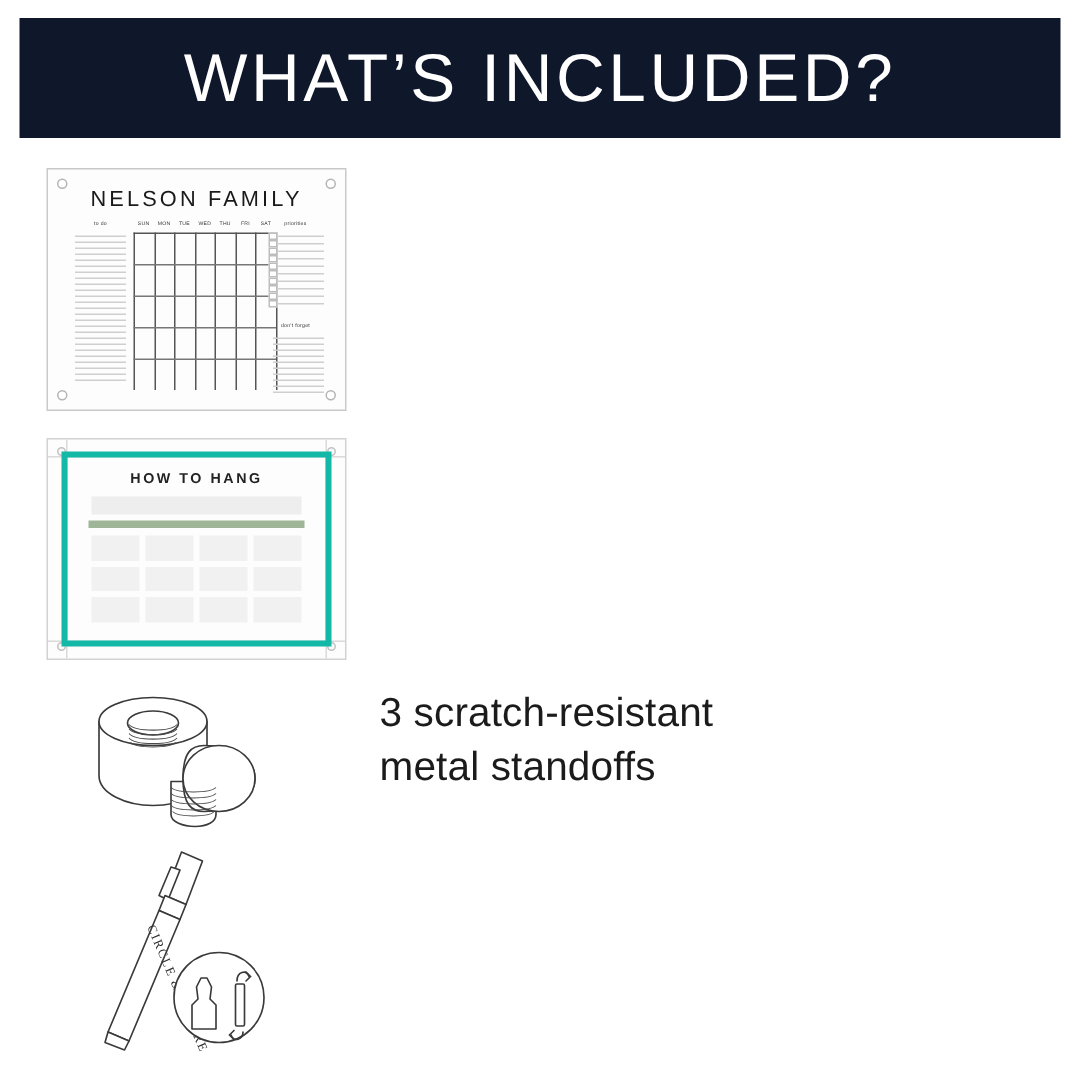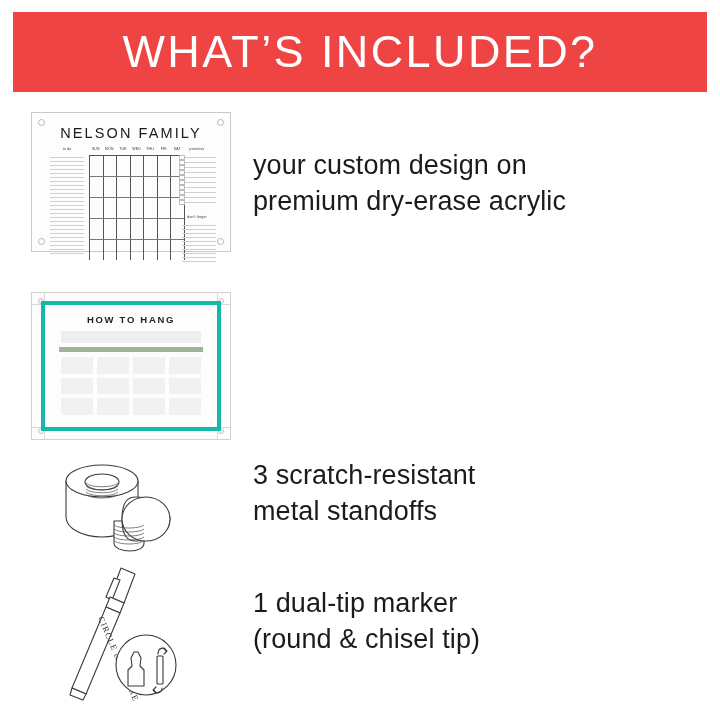--- a/index.html
+++ b/index.html
@@ -9,21 +9,21 @@
     font-family: "Liberation Sans", sans-serif;
     overflow: hidden;
   }
   .page { position: relative; width: 720px; height: 720px; background: #fff; }
 
   
   .banner {
     position: absolute;
     left: 13px; top: 12px;
     width: 694px; height: 80px;
-    background: #ef4444;
+    background: #0f172a;
     display: flex; align-items: center; justify-content: center;
   }
   .banner-title {
     color: #ffffff;
     font-size: 45px;
     font-weight: 300;
     letter-spacing: 2.4px;
     font-family: "Liberation Sans", sans-serif;
     white-space: nowrap;
   }
@@ -37,21 +37,21 @@
     font-weight: 300;
     letter-spacing: 0.1px;
     font-family: "Liberation Sans", sans-serif;
     white-space: pre-line;
   }
 
   
   .calendar {
     position: absolute;
     left: 31px; top: 112px;
-    width: 200px; height: 140px;
+    width: 200px; height: 162px;
     background: #fdfdfd;
     border: 1px solid #c9c9c9;
   }
   .cal-inner { position: absolute; inset: 4px; }
   .cal-title {
     position: absolute; left: 0; right: 0; top: 8px;
     text-align: center;
     font-size: 14.5px;
     letter-spacing: 2.1px;
     color: #1a1a1a;
@@ -251,24 +251,20 @@
           <i></i>
           <i></i>
           <i></i>
           <i></i>
           <i></i>
           <i></i>
       </div>
     </div>
   </div>
 
-  <div class="row" style="left:253px; top:148px;">
-    <div class="desc">your custom design on
-premium dry-erase acrylic</div>
-  </div>
 
   <div class="hang">
     <div class="hang-cross-h" style="top:11px"></div>
     <div class="hang-cross-h" style="bottom:11px"></div>
     <div class="hang-cross-v" style="left:12px"></div>
     <div class="hang-cross-v" style="right:12px"></div>
 
     <div class="hang-mark hm-tl"></div>
     <div class="hang-mark hm-tr"></div>
     <div class="hang-mark hm-bl"></div>
@@ -364,18 +360,14 @@
       </g>
       <g fill="none" stroke="#3a3a3a" stroke-width="1.1" stroke-linecap="round">
         <path d="M90 88 C90 82 96 80 98 85"></path>
         <path d="M96 82 L99 85 L96 88"></path>
         <path d="M94 122 C94 127 88 129 86 124"></path>
         <path d="M88 127 L85 124 L88 121"></path>
       </g>
     </svg>
   </div>
 
-  <div class="row" style="left:253px; top:586px;">
-    <div class="desc">1 dual-tip marker
-(round &amp; chisel tip)</div>
-  </div>
 
 </div>
 
 </body></html>

